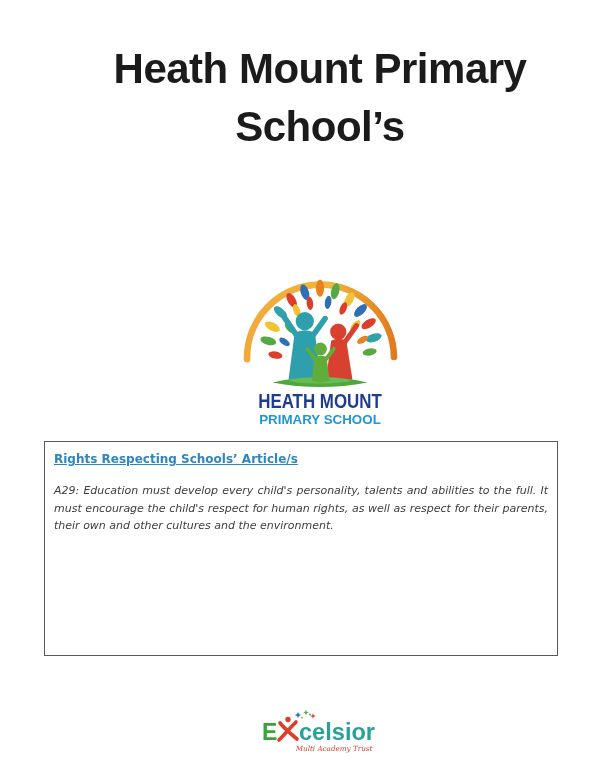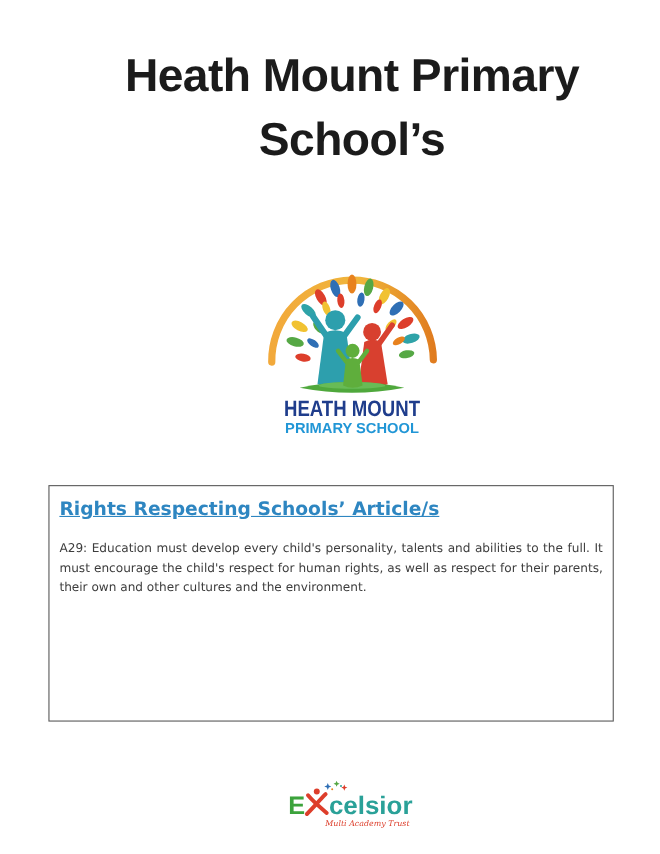--- a/index.html
+++ b/index.html
@@ -14,34 +14,34 @@
     text-align:center;font-size:42px;font-weight:700;color:#1b1b1b;
     line-height:58px;letter-spacing:-0.5px;
   }
   .title .tline{display:block;}
   .subtitle{
     position:absolute;top:176px;left:0;right:0;margin:0;
     text-align:center;font-size:42px;font-weight:700;color:#1b1b1b;
     letter-spacing:-0.5px;
   }
   
-  .logo-wrap{position:absolute;top:245px;left:50%;transform:translateX(-50%);width:176px;height:152px;}
+  .logo-wrap{position:absolute;top:275px;left:50%;transform:translateX(-50%);width:176px;height:152px;}
   .logo-wrap svg{display:block;}
   
   .rights-box{
     position:absolute;left:44px;top:441px;width:514px;height:215px;
     box-sizing:border-box;border:1px solid #595959;background:#ffffff;
     padding:8px 9px 6px 9px;
     font-family:"DejaVu Sans",sans-serif;font-size:11px;line-height:1.6;color:#3d3d3d;
     overflow:hidden;
   }
   .rights-box p{margin:0 0 10px 0;}
-  .rights-heading{font-size:17px;font-weight:700;color:#2e86c1;margin-bottom:13px !important;}
+  .rights-heading{font-size:12px;font-weight:700;color:#2e86c1;margin-bottom:13px !important;}
   .rights-heading .ul{text-decoration:underline;}
-  .article-italic{text-align:justify;}
+  .article-italic{font-style:italic;text-align:justify;}
   
   .trust-logo{position:absolute;top:709px;left:50%;transform:translateX(-50%);width:120px;height:46px;}
   .trust-logo svg{display:block;}
 </style>
 </head>
 <body>
 
 <div class="page">
 
   <h1 class="title">

